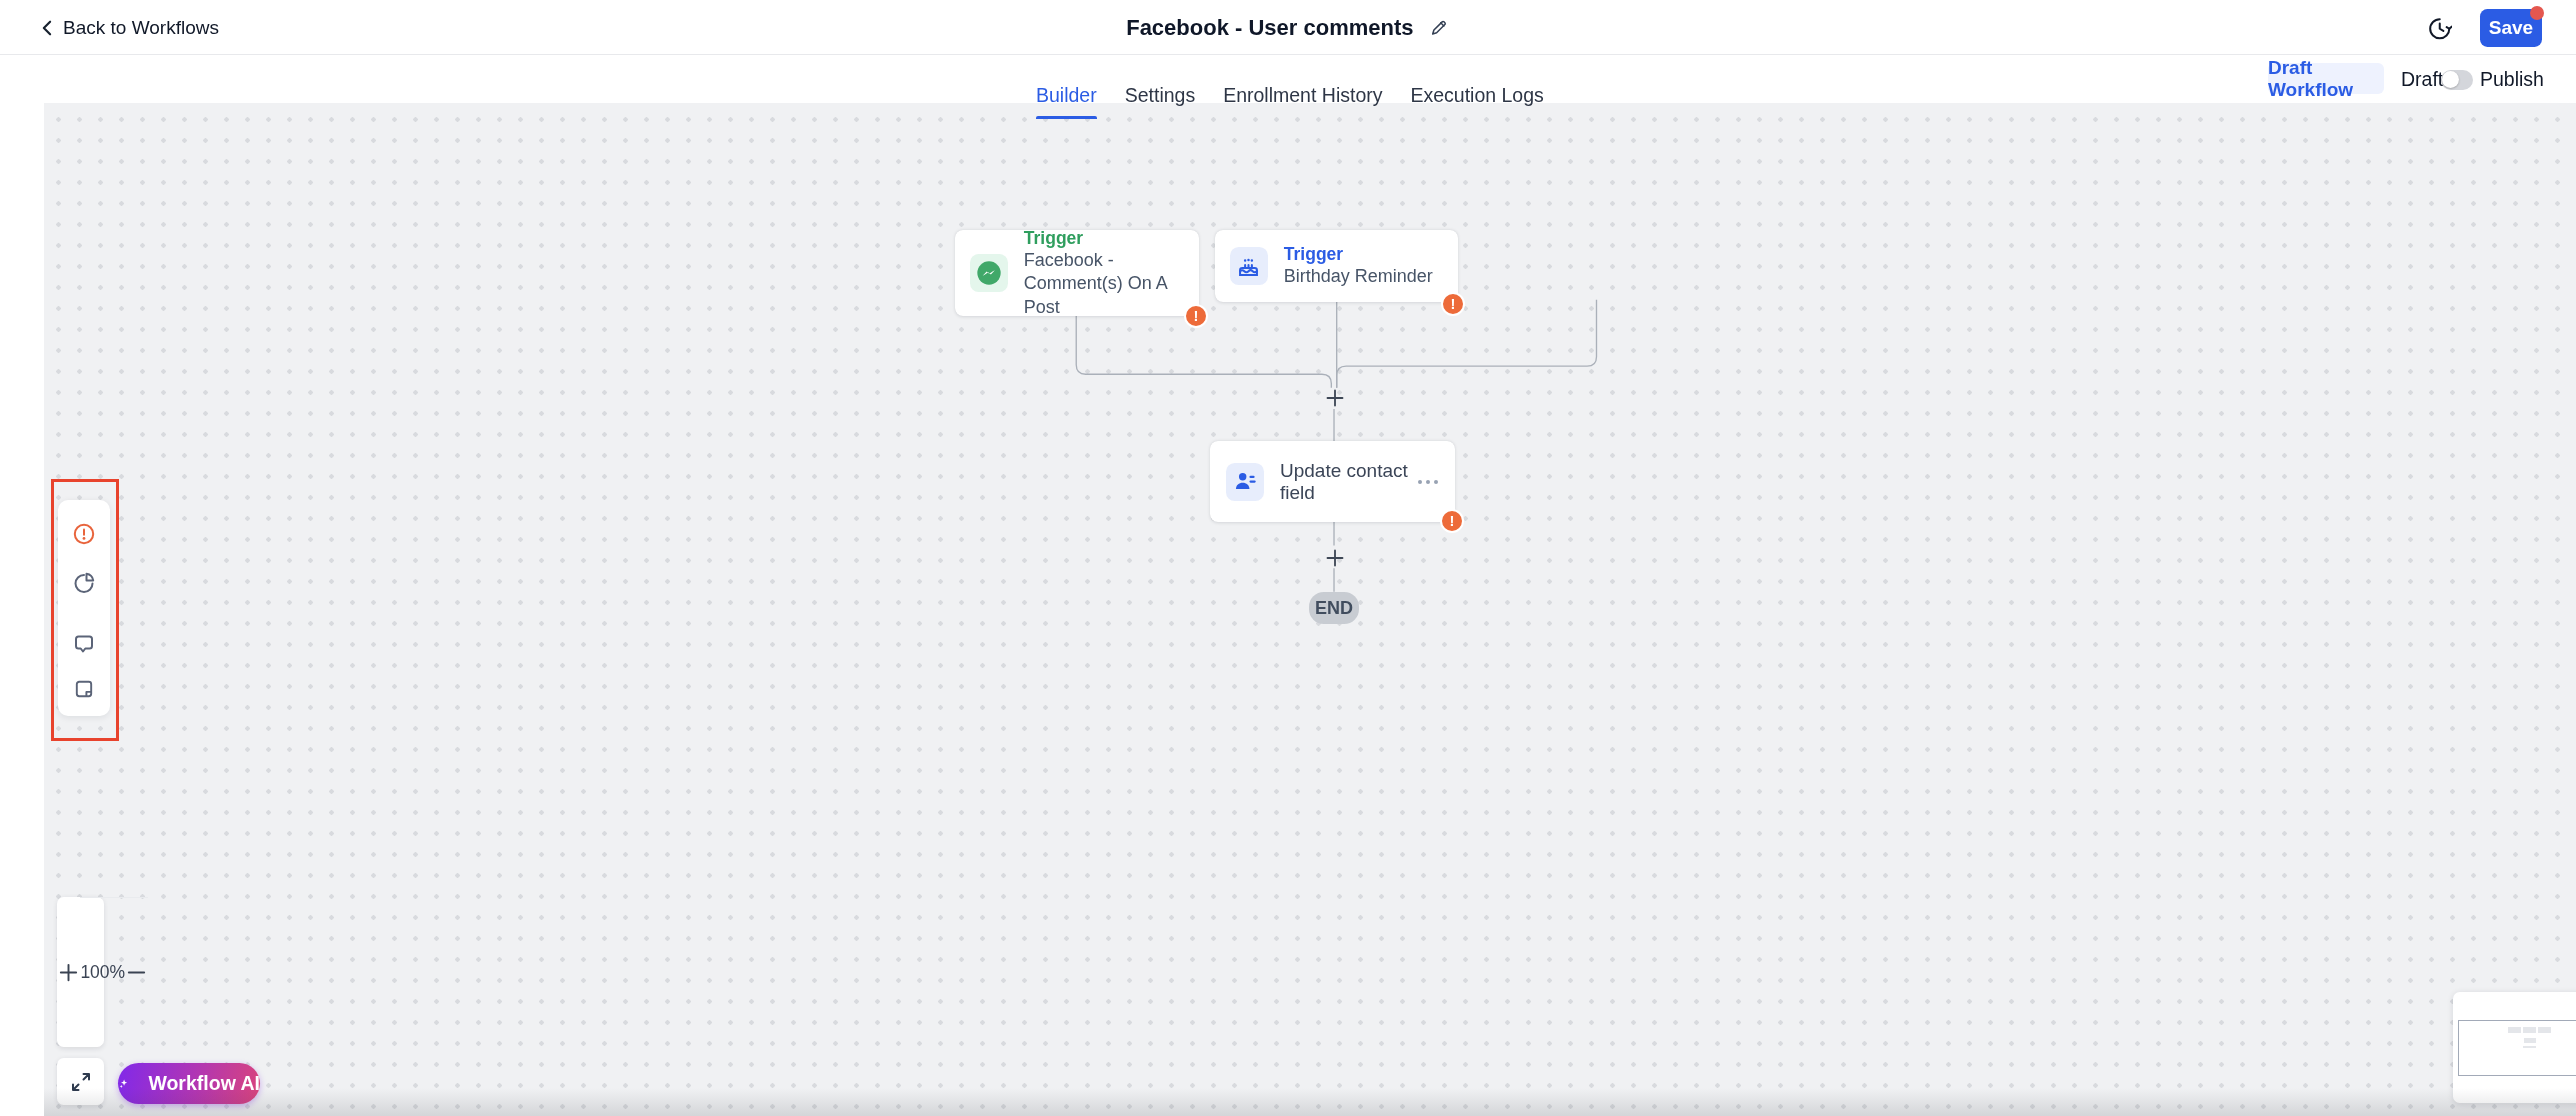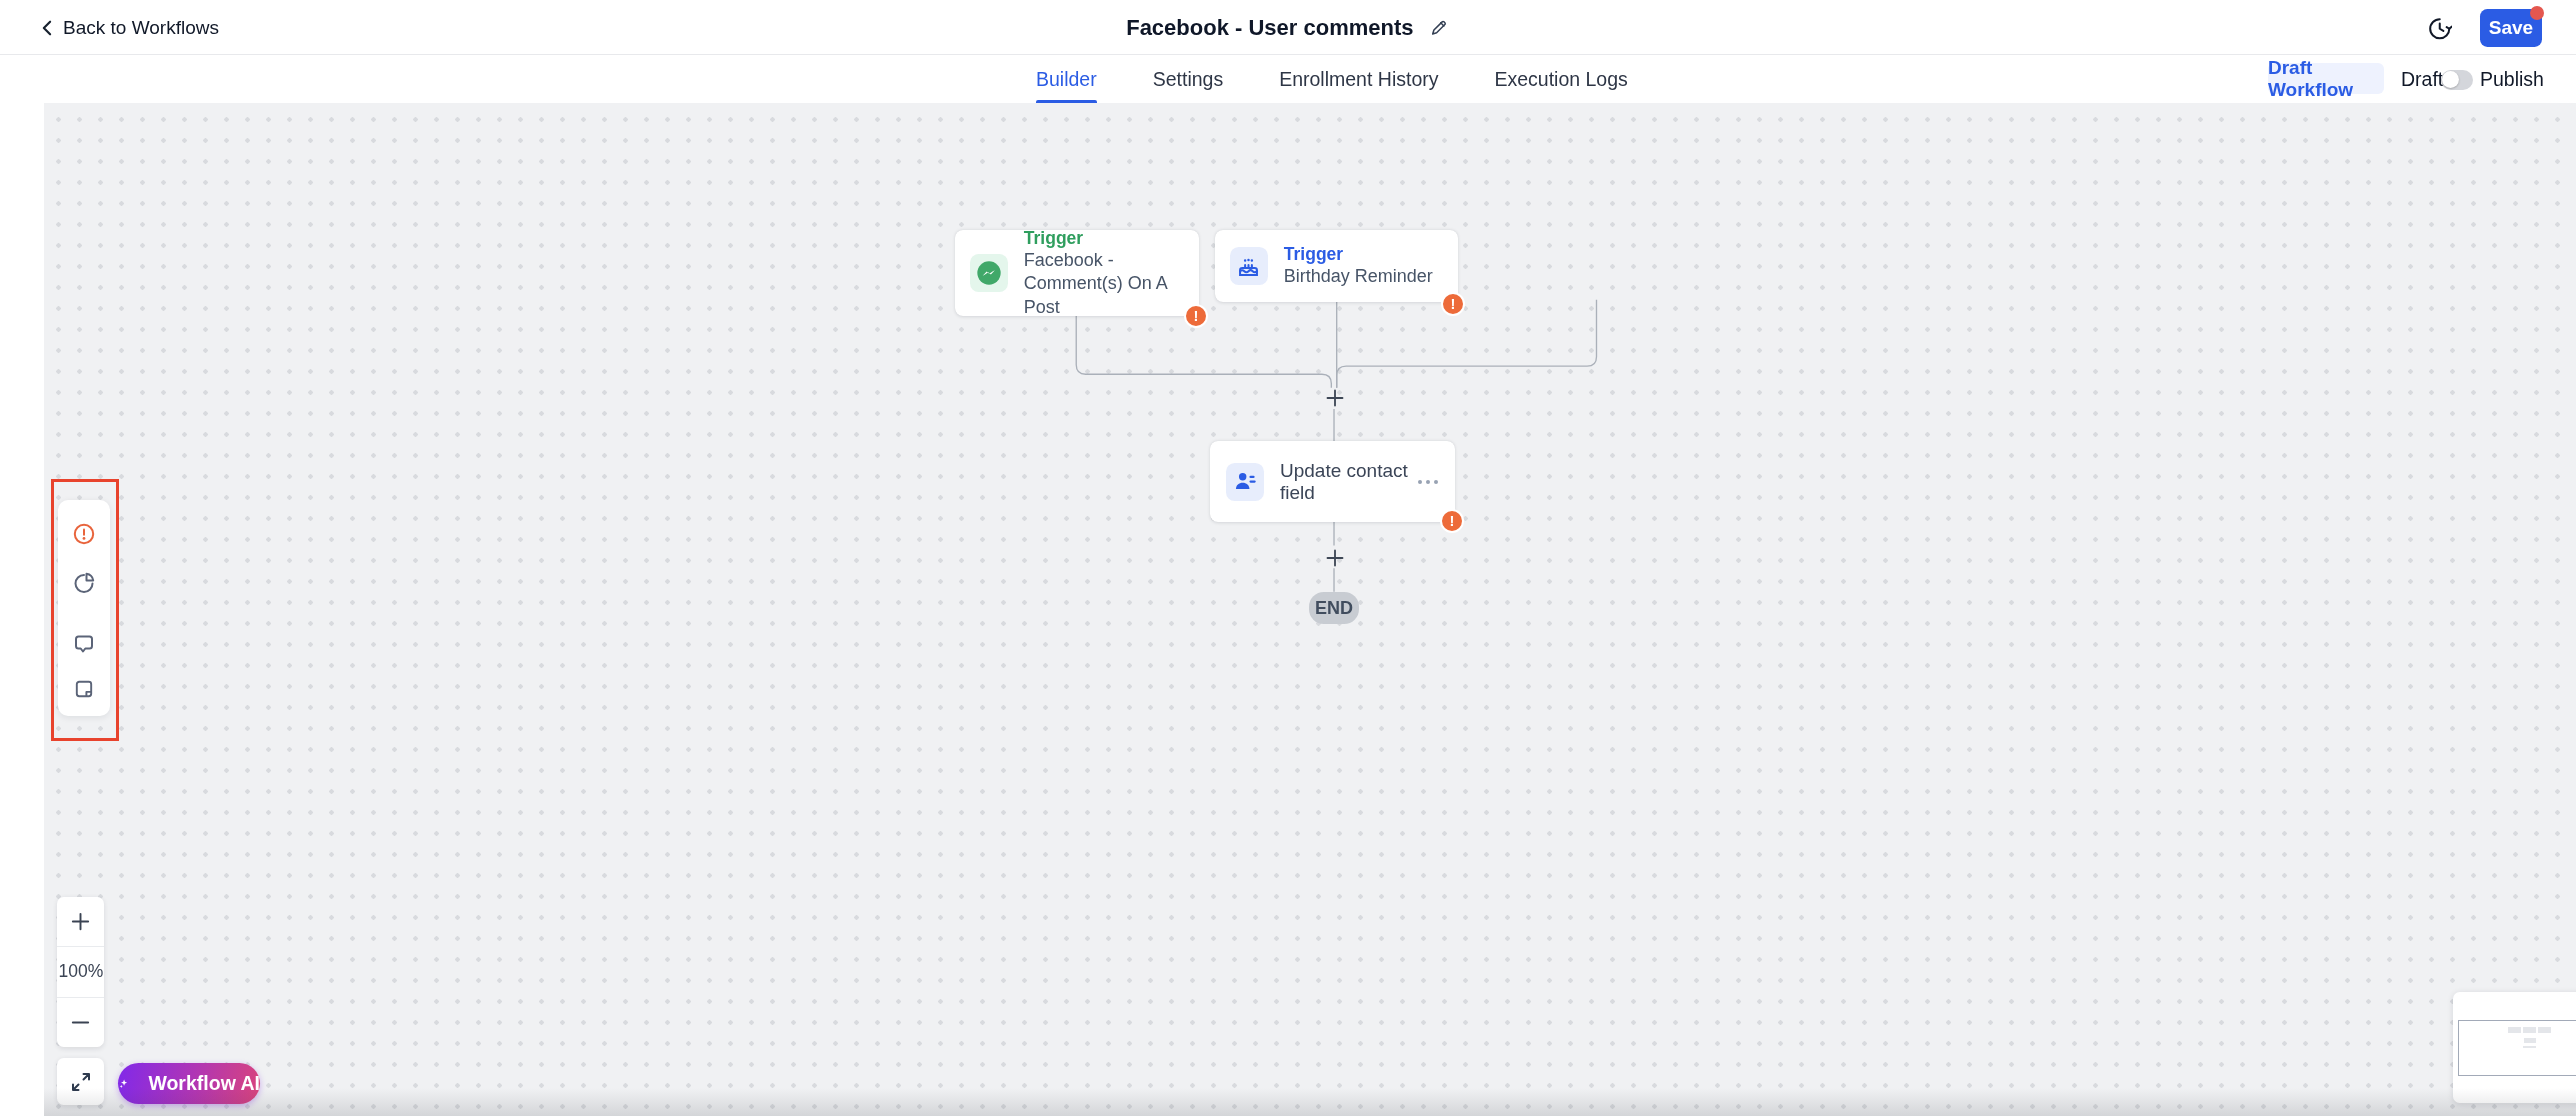--- a/index.html
+++ b/index.html
@@ -13,21 +13,21 @@
   .title-wrap { position:absolute; left:1288px; top:0; transform:translateX(-50%); height:55px; display:flex; align-items:center; gap:14.8px; }
   .page-title { font-size:22px; font-weight:600; color:#0f1728; white-space:nowrap; }
   .icon-btn { display:flex; align-items:center; justify-content:center; cursor:pointer; }
   .clock-btn { position:absolute; left:2426px; top:14.8px; width:27px; height:27px; }
   .save-btn { position:absolute; left:2480px; top:9.4px; width:62px; height:38px; background:#2b5ce4; border-radius:7.4px; display:flex; align-items:center; justify-content:center; cursor:pointer; }
   .save-label { color:#fff; font-size:19px; font-weight:600; }
   .save-dot { position:absolute; left:50px; top:-3.4px; width:14px; height:14px; border-radius:50%; background:#e4574f; }
 
   
   .tabbar { position:absolute; left:0; top:56px; width:2576px; height:47px; background:#fff; z-index:29; }
-  .tabs { position:absolute; left:1036px; top:0; height:47px; display:flex; gap:56px; }
+  .tabs { position:absolute; left:1036px; top:16px; height:47px; display:flex; gap:28px; }
   .tab { position:relative; height:47px; display:flex; align-items:center; font-size:19.5px; font-weight:500; color:#2e3646; cursor:pointer; white-space:nowrap; }
   .tab.active { color:#2b5ce4; }
   .tab-underline { position:absolute; left:0; right:0; bottom:0; height:3.4px; background:#2b5ce4; border-radius:2px 2px 0 0; }
   .test-btn { position:absolute; left:2268px; top:7.4px; width:116px; height:31px; background:#eef2fe; border-radius:6px; display:flex; align-items:center; justify-content:center; cursor:pointer; }
   .test-label { color:#2b5ce4; font-size:19px; font-weight:600; }
   .draft-label { position:absolute; left:2401px; top:0; height:47px; display:flex; align-items:center; font-size:19.5px; color:#101828; }
   .toggle { position:absolute; left:2441px; top:14px; width:32px; height:19.5px; background:#d4d6db; border-radius:10px; cursor:pointer; }
   .toggle-knob { position:absolute; left:1.3px; top:1.3px; width:17px; height:17px; background:#fff; border-radius:50%; box-shadow:0 0.7px 2px rgba(0,0,0,.25); }
   .publish-label { position:absolute; left:2480px; top:0; height:47px; display:flex; align-items:center; font-size:19.5px; color:#101828; }
 
@@ -69,21 +69,21 @@
 
   .end-pill { position:absolute; left:1265px; top:489px; width:50px; height:32px; background:#c8ccd2; border-radius:14.8px; display:flex; align-items:center; justify-content:center; font-size:18px; font-weight:600; color:#414d5e; }
 
   
   .annotation-box { position:absolute; left:7.4px; top:376px; width:68px; height:262px; border:3.4px solid #e8432d; z-index:12; pointer-events:none; }
   .side-panel { position:absolute; left:14px; top:397px; width:52px; height:216px; background:#fff; border-radius:10px; box-shadow:0 1.3px 6.7px rgba(16,24,40,.08); z-index:11; }
   .side-icon { position:absolute; left:50%; transform:translate(-50%,-50%); cursor:pointer; display:flex; }
   .side-div { position:absolute; left:9.4px; right:9.4px; top:406px; height:1.3px; background:#e7e9ed; }
 
   
-  .zoom-panel { position:absolute; left:13.4px; top:794px; width:47px; height:150px; background:#fff; border-radius:6.7px; box-shadow:0 1.3px 5.4px rgba(16,24,40,.10); display:flex; flex-direction:column; z-index:11; }
+  .zoom-panel { position:absolute; left:13.4px; top:794px; width:47px; height:150px; background:#fff; border-radius:6.7px; box-shadow:0 1.3px 5.4px rgba(16,24,40,.10); display:flex; z-index:11; }
   .zoom-cell { flex:1; display:flex; align-items:center; justify-content:center; cursor:pointer; }
   .zoom-cell + .zoom-cell { border-top:0.7px solid #e9ebee; }
   .zoom-level { font-size:17.5px; font-weight:500; color:#3b4454; cursor:default; }
   .fs-btn { position:absolute; left:13.4px; top:955px; width:47px; height:47px; background:#fff; border-radius:6.7px; box-shadow:0 1.3px 5.4px rgba(16,24,40,.10); display:flex; align-items:center; justify-content:center; cursor:pointer; z-index:11; }
 
   .ai-btn { position:absolute; left:74px; top:960px; width:142px; height:41px; border-radius:21px; background:linear-gradient(100deg, #8129e9 0%, #b236b2 55%, #d9447c 100%); display:flex; align-items:center; justify-content:center; gap:20px; box-shadow:0 2px 6.7px rgba(130,41,230,.35); cursor:pointer; z-index:11; }
   .ai-label { color:#fff; font-size:19.5px; font-weight:700; white-space:nowrap; }
 
   
   .minimap { position:absolute; left:2409px; top:889px; width:151px; height:111px; background:#fff; border-radius:6.7px; box-shadow:0 1.3px 6.7px rgba(16,24,40,.12); z-index:11; }

